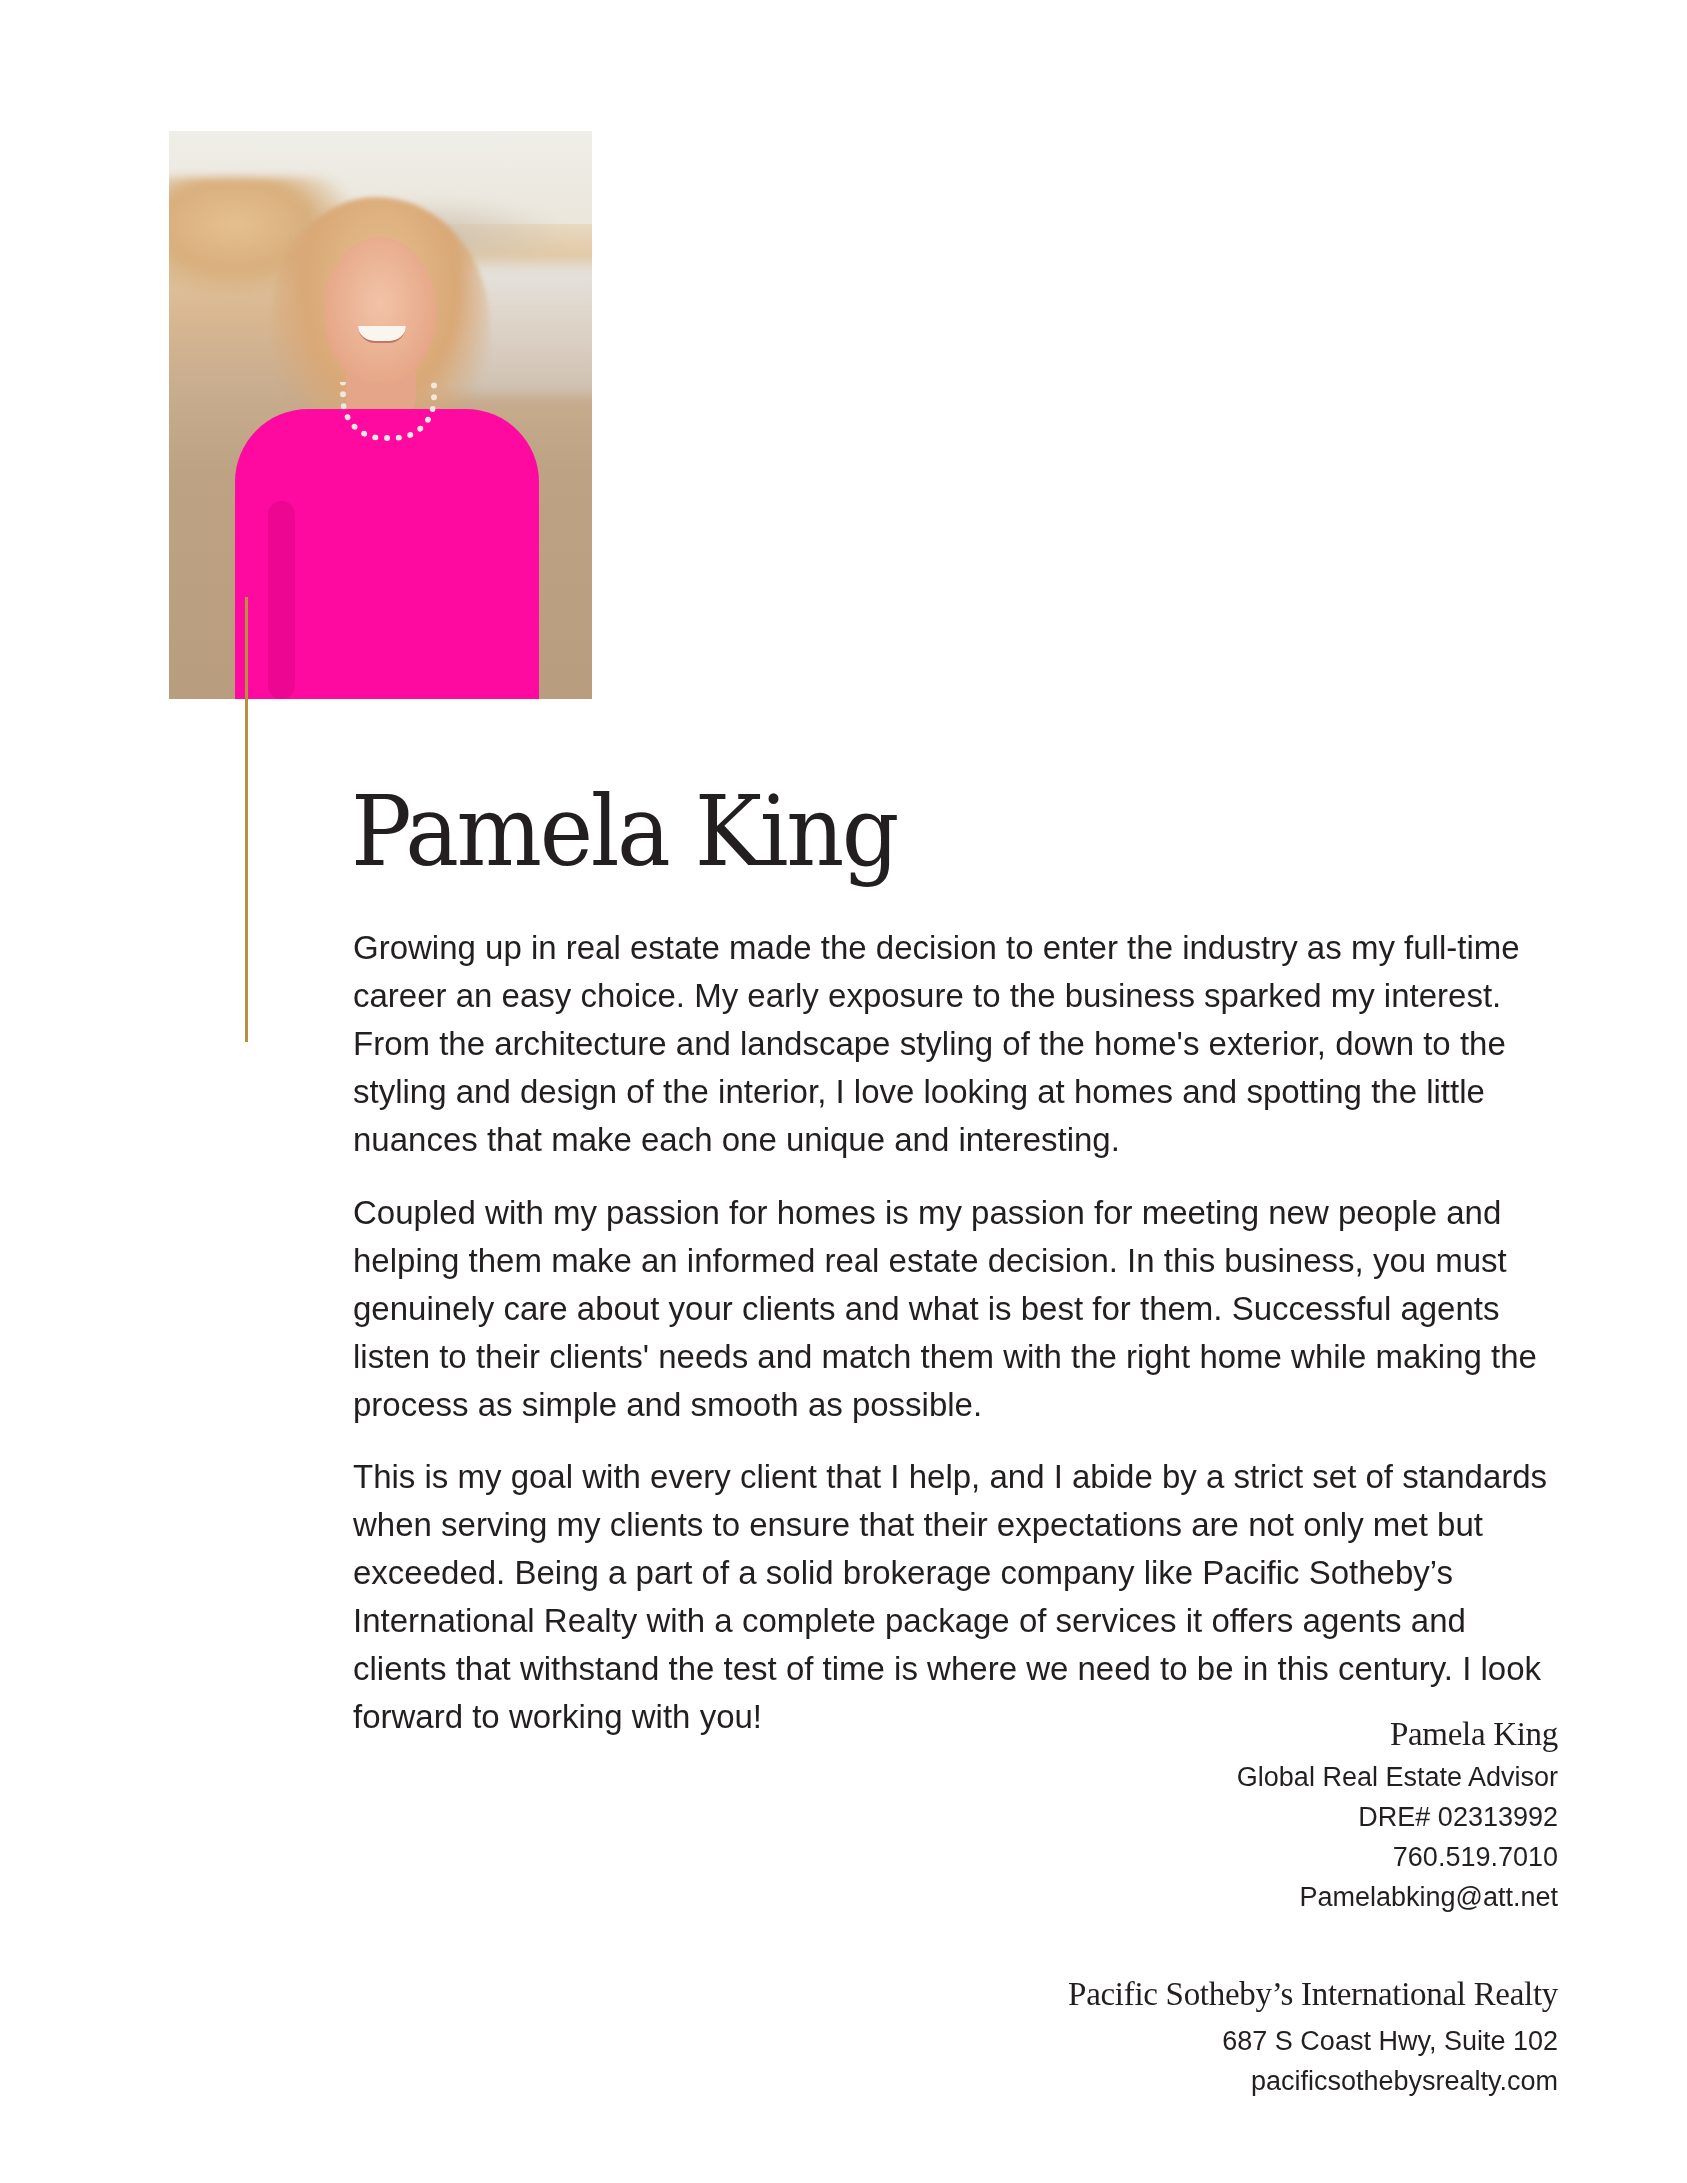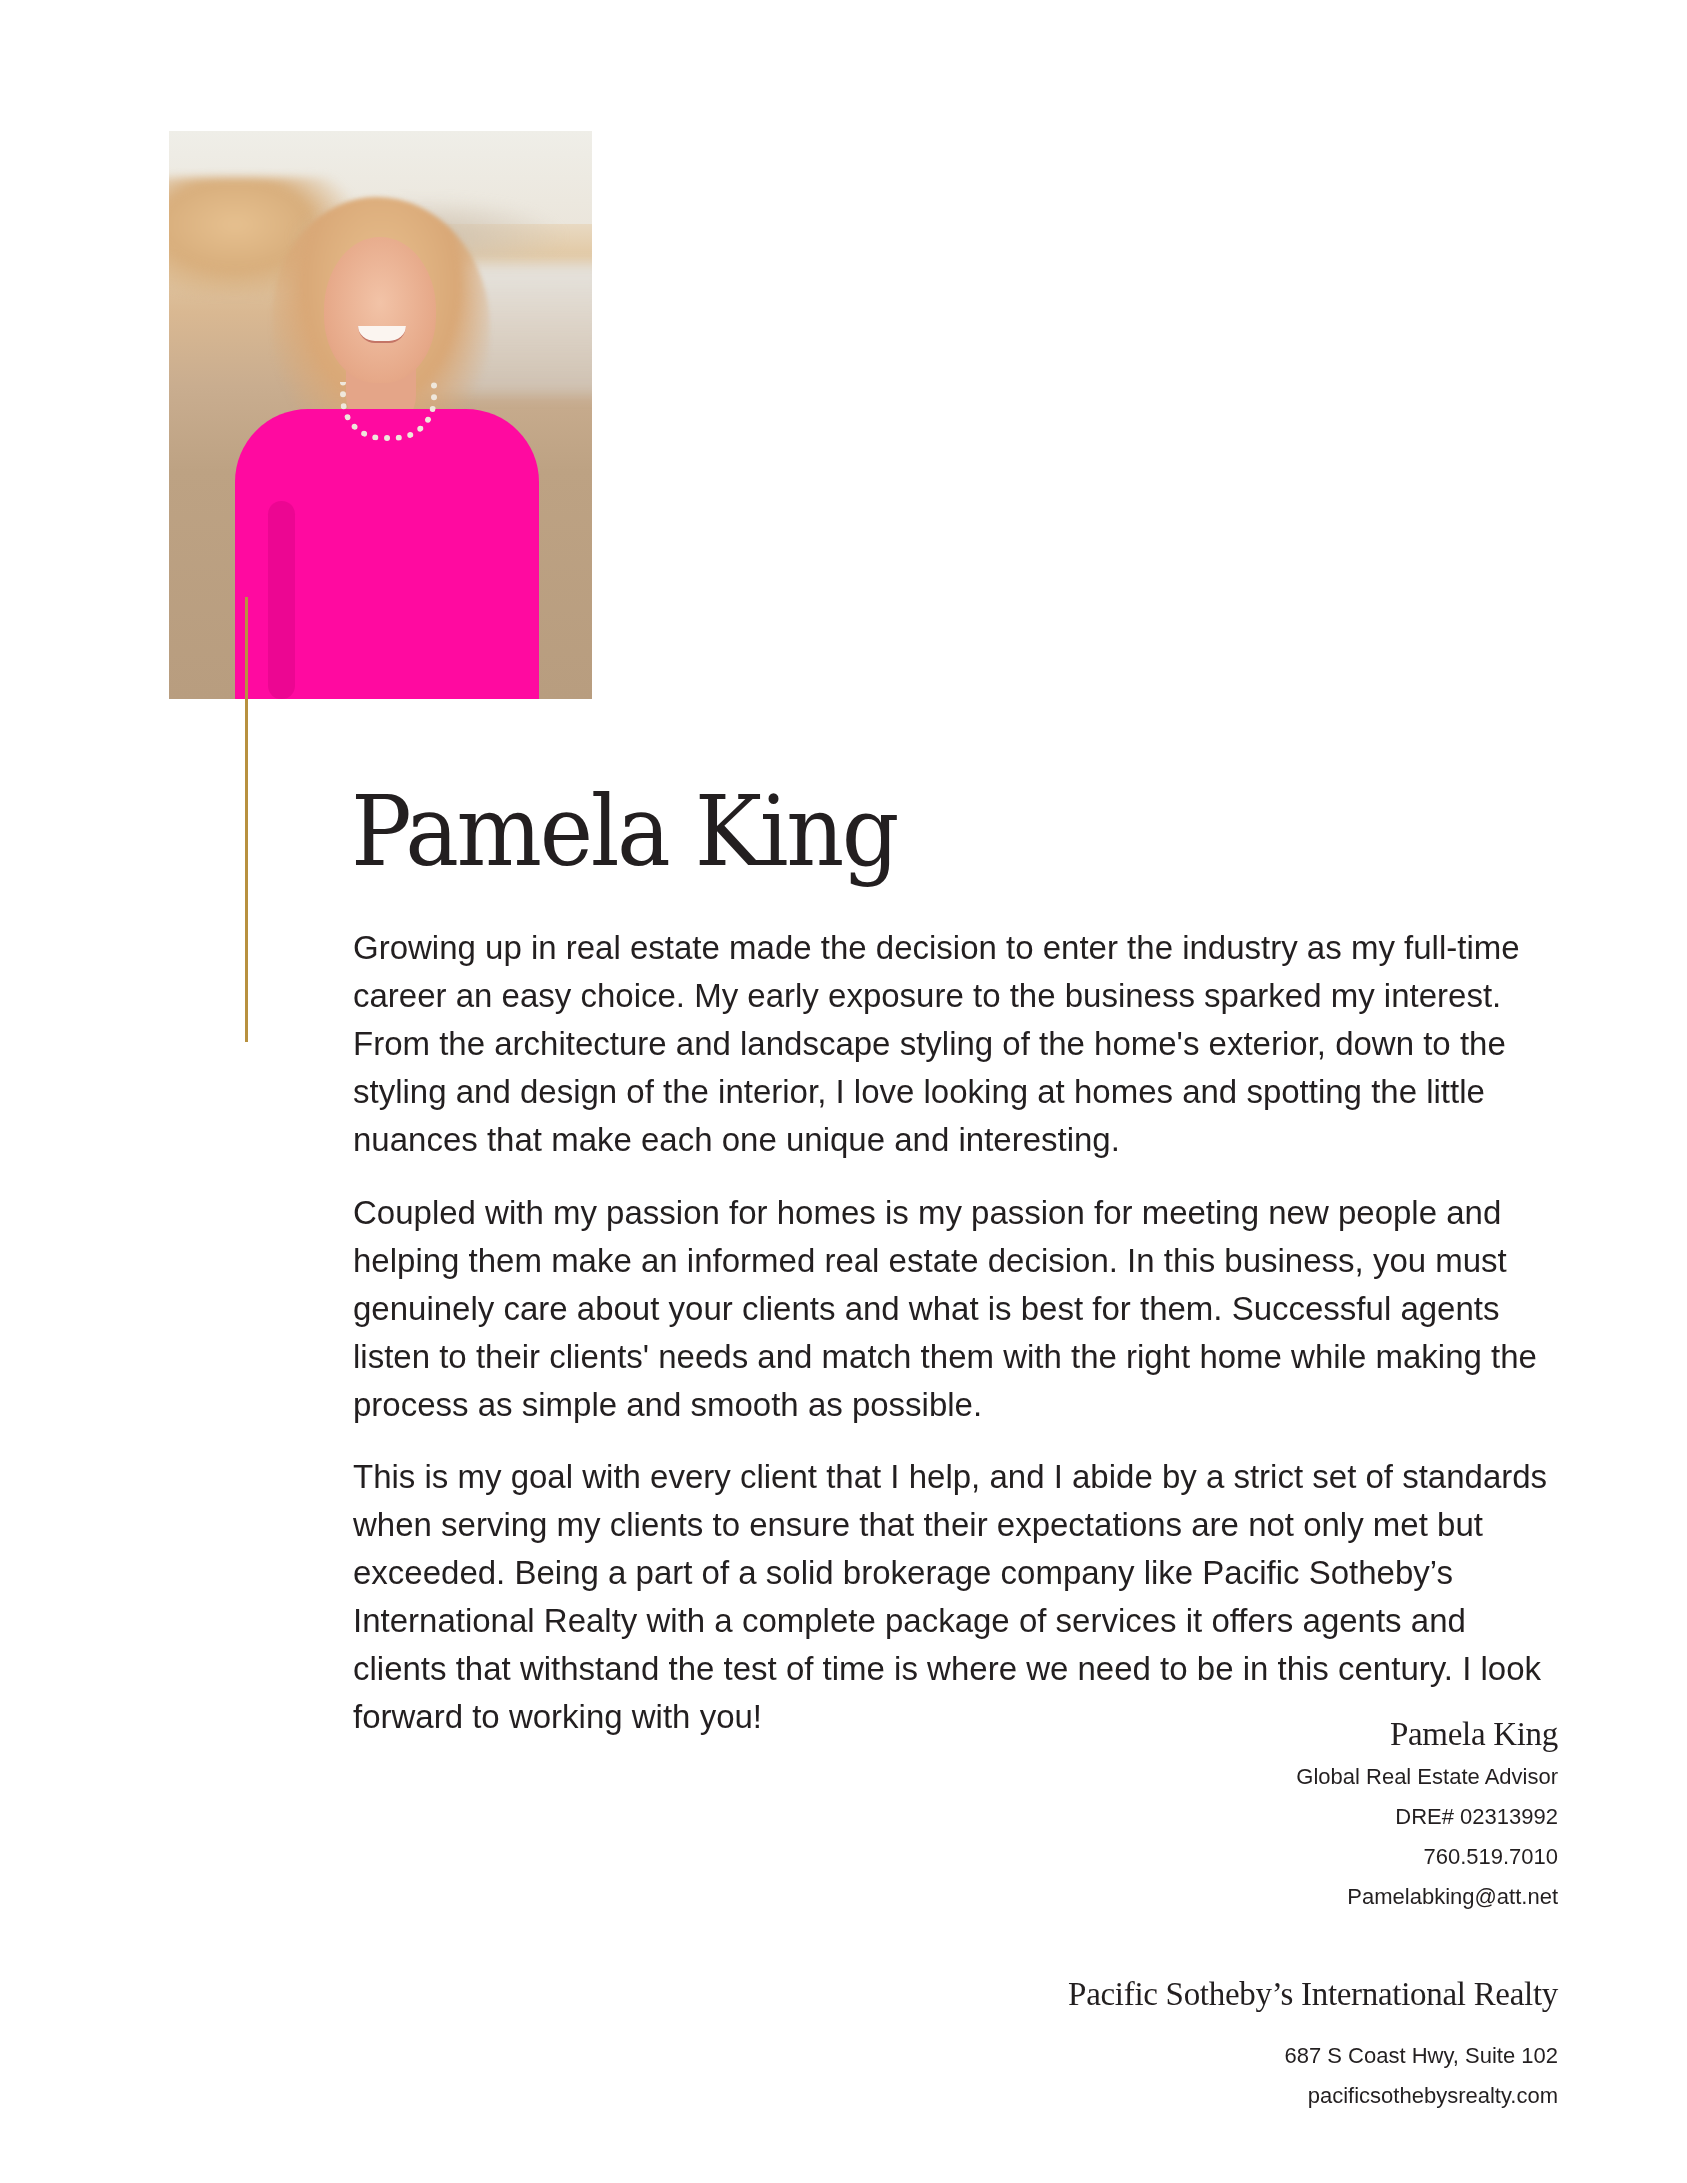--- a/index.html
+++ b/index.html
@@ -36,25 +36,25 @@
     font-size: 97px; line-height: 126px; letter-spacing: -2.6px; color: #231f20;
     transform: scaleX(0.93); transform-origin: left center;
   }
 
   .bio { position: absolute; left: 353px; top: 924px; width: 1211px;
     font-family: "Liberation Sans", "DejaVu Sans", sans-serif; font-size: 33px; line-height: 48px; color: #231f20; }
   .bio p { margin: 0 0 24.5px 0; }
 
   .sig { position: absolute; right: 129px; text-align: right; color: #231f20; }
   .sig .serif-name { font-family: "Liberation Serif", "DejaVu Serif", serif; font-size: 33px; line-height: 40px; letter-spacing: -0.3px; }
-  .sig .line { font-family: "Liberation Sans", "DejaVu Sans", sans-serif; font-size: 22px; line-height: 40px; }
+  .sig .line { font-family: "Liberation Sans", "DejaVu Sans", sans-serif; font-size: 27px; line-height: 40px; }
   .agent { top: 1714px; }
   .agent .serif-name { margin-bottom: 2.6px; }
   .firm { top: 1974px; }
-  .firm .serif-name { margin-bottom: 22px; }
+  .firm .serif-name { margin-bottom: 7px; }
 </style>
 </head>
 <body>
 
 <div class="photo" title="Portrait of Pamela King on the beach wearing a pink sweater">
   <div class="sky"></div>
   <div class="cliff"></div>
   <div class="cliff2"></div>
   <div class="sea"></div>
   <div class="hair"></div>

